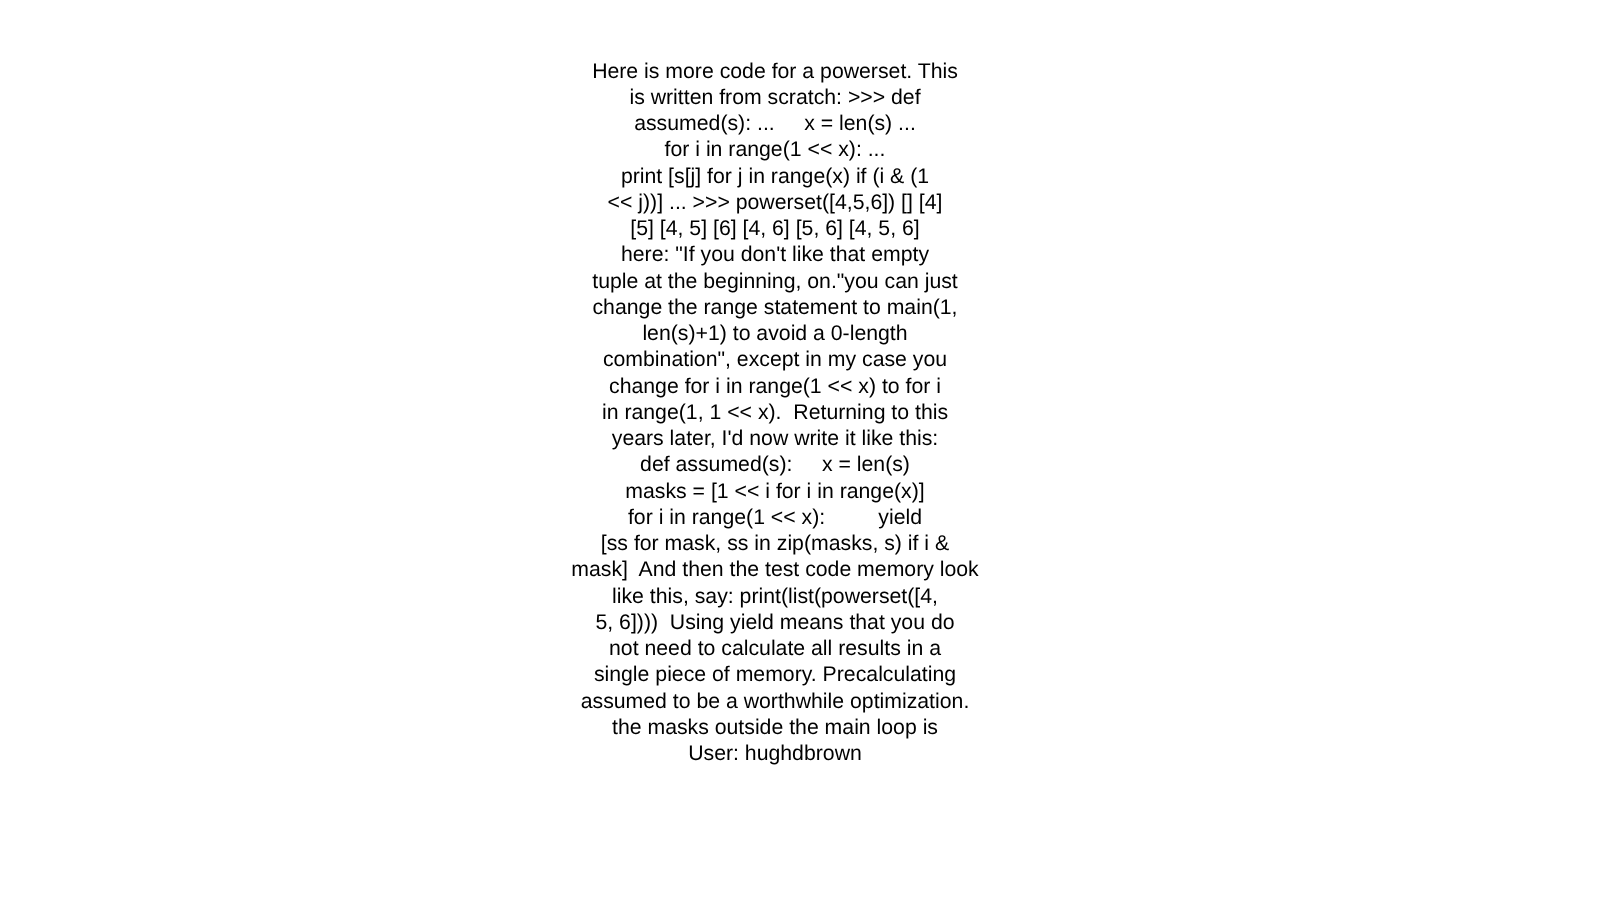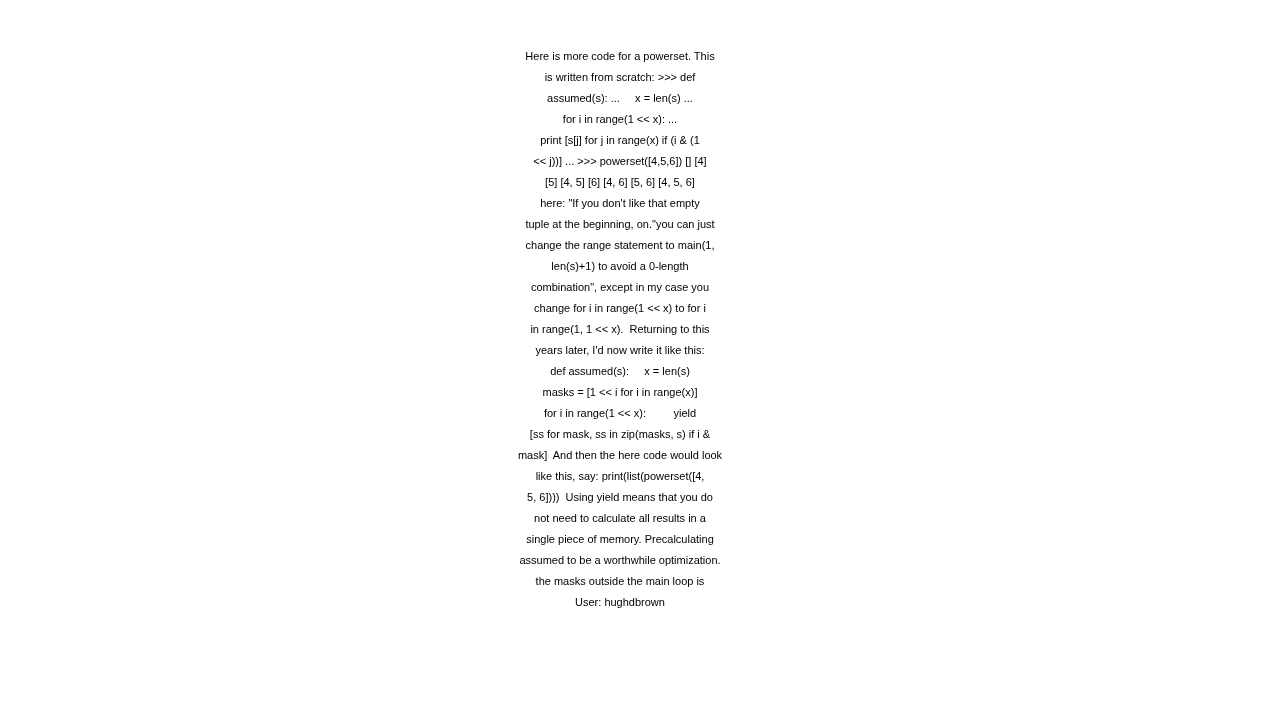--- a/index.html
+++ b/index.html
@@ -14,21 +14,21 @@
     background: #ffffff;
     overflow: hidden;
   }
   .text-block {
     position: absolute;
     left: 440px;
     top: 46px;
     width: 360px;
     text-align: center;
     font-family: "Liberation Sans", sans-serif;
-    font-size: 11px;
+    font-size: 17px;
     line-height: 21px;
     color: #000000;
   }
   .text-line {
     white-space: pre;
   }
 </style>
 </head>
 <body>
 
@@ -46,21 +46,21 @@
       <div class="text-line">change the range statement to main(1,</div>
       <div class="text-line">len(s)+1) to avoid a 0-length</div>
       <div class="text-line">combination", except in my case you</div>
       <div class="text-line">change for i in range(1 &lt;&lt; x) to for i</div>
       <div class="text-line">in range(1, 1 &lt;&lt; x).  Returning to this</div>
       <div class="text-line">years later, I'd now write it like this:</div>
       <div class="text-line">def assumed(s):     x = len(s)</div>
       <div class="text-line">masks = [1 &lt;&lt; i for i in range(x)]</div>
       <div class="text-line">for i in range(1 &lt;&lt; x):         yield</div>
       <div class="text-line">[ss for mask, ss in zip(masks, s) if i &amp;</div>
-      <div class="text-line">mask]  And then the here code would look</div>
+      <div class="text-line">mask]  And then the test code memory look</div>
       <div class="text-line">like this, say: print(list(powerset([4,</div>
       <div class="text-line">5, 6])))  Using yield means that you do</div>
       <div class="text-line">not need to calculate all results in a</div>
       <div class="text-line">single piece of memory. Precalculating</div>
       <div class="text-line">assumed to be a worthwhile optimization.</div>
       <div class="text-line">the masks outside the main loop is</div>
       <div class="text-line">User: hughdbrown</div>
     </div>
 </div>
 

